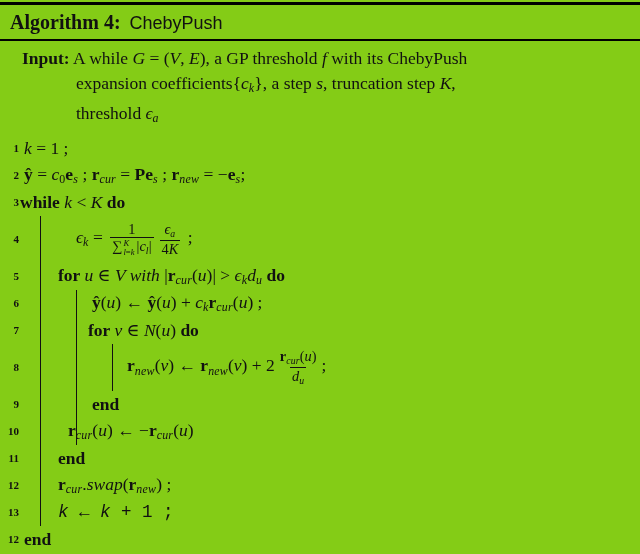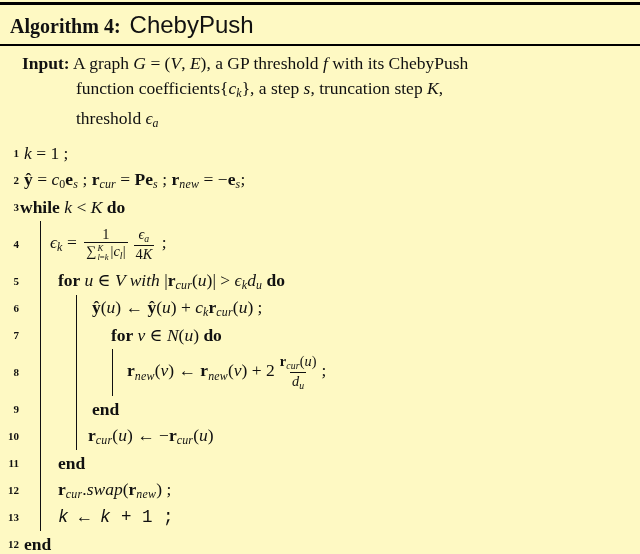--- a/index.html
+++ b/index.html
@@ -1,26 +1,26 @@
 <!DOCTYPE html>
 <html><head>
 <meta charset="utf-8">
 <style>
   html,body{margin:0;padding:0;background:#fff;}
   .page{
-    width:640px;height:554px;background:#fef9c3;color:#111;
+    width:640px;height:554px;background:#84cc16;color:#111;
     font-family:"Liberation Serif","DejaVu Serif",serif;
     position:relative;overflow:hidden;
   }
   .rule{background:#000;width:640px;}
   #rule-top{height:3px;margin-top:2px;}
   #rule-mid{height:2px;}
   .algo-header{padding:6px 10px 5px 10px;display:flex;align-items:baseline;gap:9px;}
   .h-label{font-weight:bold;font-size:20px;}
-  .h-title{font-family:"Liberation Sans","DejaVu Sans",sans-serif;font-size:24px;}
+  .h-title{font-family:"Liberation Sans","DejaVu Sans",sans-serif;font-size:18px;}
   .algo-input{padding:5px 8px 1px 22px;font-size:17.5px;line-height:25px;}
   .in-line{white-space:nowrap;}
   .in-line.cont{padding-left:54px;}
   .algo-body{padding-top:2px;}
   .algo-line{position:relative;display:flex;align-items:center;min-height:27px;font-size:17.5px;}
   .algo-line.tall{min-height:47px;}
   .lnum{
     position:absolute;left:0;top:50%;transform:translateY(-50%);
     width:19px;text-align:right;font-size:11px;font-weight:bold;color:#111;
   }
@@ -46,41 +46,41 @@
 <body>
 
 <div class="page">
   <div class="rule" id="rule-top"></div>
   <div class="algo-header">
     <span class="h-label">Algorithm 4:</span>
     <span class="h-title">ChebyPush</span>
   </div>
   <div class="rule" id="rule-mid"></div>
   <div class="algo-input" id="input-block">
-      <div class="in-line"><span class="t-b">Input:</span><span class="t-r"> A graph </span><span class="t-cal">G</span><span class="t-r"> = (</span><span class="t-cal">V</span><span class="t-r">, </span><span class="t-cal">E</span><span class="t-r">), a GP threshold </span><span class="t-i">f</span><span class="t-r"> with its ChebyPush</span></div>
-      <div class="in-line cont"><span class="t-r">function coefficients{</span><span class="t-i">c</span><span class="t-sub"><span class="t-i">k</span></span><span class="t-r">}, a step </span><span class="t-i">s</span><span class="t-r">, truncation step </span><span class="t-i">K</span><span class="t-r">,</span></div>
+      <div class="in-line"><span class="t-b">Input:</span><span class="t-r"> A while </span><span class="t-cal">G</span><span class="t-r"> = (</span><span class="t-cal">V</span><span class="t-r">, </span><span class="t-cal">E</span><span class="t-r">), a GP threshold </span><span class="t-i">f</span><span class="t-r"> with its ChebyPush</span></div>
+      <div class="in-line cont"><span class="t-r">expansion coefficients{</span><span class="t-i">c</span><span class="t-sub"><span class="t-i">k</span></span><span class="t-r">}, a step </span><span class="t-i">s</span><span class="t-r">, truncation step </span><span class="t-i">K</span><span class="t-r">,</span></div>
       <div class="in-line cont"><span class="t-r">threshold </span><span class="t-i">ϵ</span><span class="t-sub"><span class="t-i">a</span></span></div>
     </div>
   <div class="algo-body" id="body-lines">
       <div class="algo-line">
         <span class="lnum">1</span>
         <div class="lcontent" style="margin-left: 24px;"><span class="t-i">k</span><span class="t-r"> = 1 ;</span></div>
       </div>
       <div class="algo-line">
         <span class="lnum">2</span>
         <div class="lcontent" style="margin-left: 24px;"><span class="t-b">ŷ</span><span class="t-r"> = </span><span class="t-i">c</span><span class="t-sub"><span class="t-r">0</span></span><span class="t-b">e</span><span class="t-sub"><span class="t-i">s</span></span><span class="t-r"> ; </span><span class="t-b">r</span><span class="t-sub"><span class="t-i">cur</span></span><span class="t-r"> = </span><span class="t-b">Pe</span><span class="t-sub"><span class="t-i">s</span></span><span class="t-r"> ; </span><span class="t-b">r</span><span class="t-sub"><span class="t-i">new</span></span><span class="t-r"> = −</span><span class="t-b">e</span><span class="t-sub"><span class="t-i">s</span></span><span class="t-r">;</span></div>
       </div>
       <div class="algo-line">
         <span class="lnum">3</span>
         <div class="lcontent" style="margin-left: 20px;"><span class="t-b">while </span><span class="t-i">k</span><span class="t-r"> &lt; </span><span class="t-i">K</span><span class="t-b"> do</span></div>
       </div>
       <div class="algo-line tall">
         <span class="lnum">4</span>
         <span class="vbar" style="left: 40px;"></span>
-        <div class="lcontent" style="margin-left: 50px;"><span class="t-i">ϵ</span><span class="t-sub"><span class="t-i">k</span></span><span class="t-r"> = </span><span class="frac">
+        <div class="lcontent" style="margin-left: 76px;"><span class="t-i">ϵ</span><span class="t-sub"><span class="t-i">k</span></span><span class="t-r"> = </span><span class="frac">
             <span class="num"><span class="t-r">1</span></span>
             <span class="den"><span class="t-r">∑</span><span class="supsub">
                 <span class="ss-top"><span class="t-i">K</span></span>
                 <span class="ss-bot"><span class="t-i">l</span><span class="t-r">=</span><span class="t-i">k</span></span>
               </span><span class="t-r">|</span><span class="t-i">c</span><span class="t-sub"><span class="t-i">l</span></span><span class="t-r">|</span></span>
           </span><span class="frac">
             <span class="num"><span class="t-i">ϵ</span><span class="t-sub"><span class="t-i">a</span></span></span>
             <span class="den"><span class="t-r">4</span><span class="t-i">K</span></span>
           </span><span class="t-r"> ;</span></div>
       </div>
@@ -92,21 +92,21 @@
       <div class="algo-line">
         <span class="lnum">6</span>
         <span class="vbar" style="left: 40px;"></span>
         <span class="vbar" style="left: 76px;"></span>
         <div class="lcontent" style="margin-left: 92px;"><span class="t-b">ŷ</span><span class="t-r">(</span><span class="t-i">u</span><span class="t-r">) ← </span><span class="t-b">ŷ</span><span class="t-r">(</span><span class="t-i">u</span><span class="t-r">) + </span><span class="t-i">c</span><span class="t-sub"><span class="t-i">k</span></span><span class="t-b">r</span><span class="t-sub"><span class="t-i">cur</span></span><span class="t-r">(</span><span class="t-i">u</span><span class="t-r">) ;</span></div>
       </div>
       <div class="algo-line">
         <span class="lnum">7</span>
         <span class="vbar" style="left: 40px;"></span>
         <span class="vbar" style="left: 76px;"></span>
-        <div class="lcontent" style="margin-left: 111px;"><span class="t-b">for </span><span class="t-i">v</span><span class="t-r"> ∈ </span><span class="t-i">N</span><span class="t-r">(</span><span class="t-i">u</span><span class="t-r">)</span><span class="t-b"> do</span></div>
+        <div class="lcontent" style="margin-left: 88px;"><span class="t-b">for </span><span class="t-i">v</span><span class="t-r"> ∈ </span><span class="t-i">N</span><span class="t-r">(</span><span class="t-i">u</span><span class="t-r">)</span><span class="t-b"> do</span></div>
       </div>
       <div class="algo-line tall">
         <span class="lnum">8</span>
         <span class="vbar" style="left: 40px;"></span>
         <span class="vbar" style="left: 76px;"></span>
         <span class="vbar" style="left: 112px;"></span>
         <div class="lcontent" style="margin-left: 127px;"><span class="t-b">r</span><span class="t-sub"><span class="t-i">new</span></span><span class="t-r">(</span><span class="t-i">v</span><span class="t-r">) ← </span><span class="t-b">r</span><span class="t-sub"><span class="t-i">new</span></span><span class="t-r">(</span><span class="t-i">v</span><span class="t-r">) + 2</span><span class="frac">
             <span class="num"><span class="t-b">r</span><span class="t-sub"><span class="t-i">cur</span></span><span class="t-r">(</span><span class="t-i">u</span><span class="t-r">)</span></span>
             <span class="den"><span class="t-i">d</span><span class="t-sub"><span class="t-i">u</span></span></span>
           </span><span class="t-r">;</span></div>
@@ -114,21 +114,21 @@
       <div class="algo-line">
         <span class="lnum">9</span>
         <span class="vbar" style="left: 40px;"></span>
         <span class="vbar" style="left: 76px;"></span>
         <div class="lcontent" style="margin-left: 92px;"><span class="t-b">end</span></div>
       </div>
       <div class="algo-line">
         <span class="lnum">10</span>
         <span class="vbar" style="left: 40px;"></span>
         <span class="vbar" style="left: 76px;"></span>
-        <div class="lcontent" style="margin-left: 88px;"><span class="t-b">r</span><span class="t-sub"><span class="t-i">cur</span></span><span class="t-r">(</span><span class="t-i">u</span><span class="t-r">) ← −</span><span class="t-b">r</span><span class="t-sub"><span class="t-i">cur</span></span><span class="t-r">(</span><span class="t-i">u</span><span class="t-r">)</span></div>
+        <div class="lcontent" style="margin-left: 68px;"><span class="t-b">r</span><span class="t-sub"><span class="t-i">cur</span></span><span class="t-r">(</span><span class="t-i">u</span><span class="t-r">) ← −</span><span class="t-b">r</span><span class="t-sub"><span class="t-i">cur</span></span><span class="t-r">(</span><span class="t-i">u</span><span class="t-r">)</span></div>
       </div>
       <div class="algo-line">
         <span class="lnum">11</span>
         <span class="vbar" style="left: 40px;"></span>
         <div class="lcontent" style="margin-left: 58px;"><span class="t-b">end</span></div>
       </div>
       <div class="algo-line">
         <span class="lnum">12</span>
         <span class="vbar" style="left: 40px;"></span>
         <div class="lcontent" style="margin-left: 58px;"><span class="t-b">r</span><span class="t-sub"><span class="t-i">cur</span></span><span class="t-r">.</span><span class="t-i">swap</span><span class="t-r">(</span><span class="t-b">r</span><span class="t-sub"><span class="t-i">new</span></span><span class="t-r">) ;</span></div>

